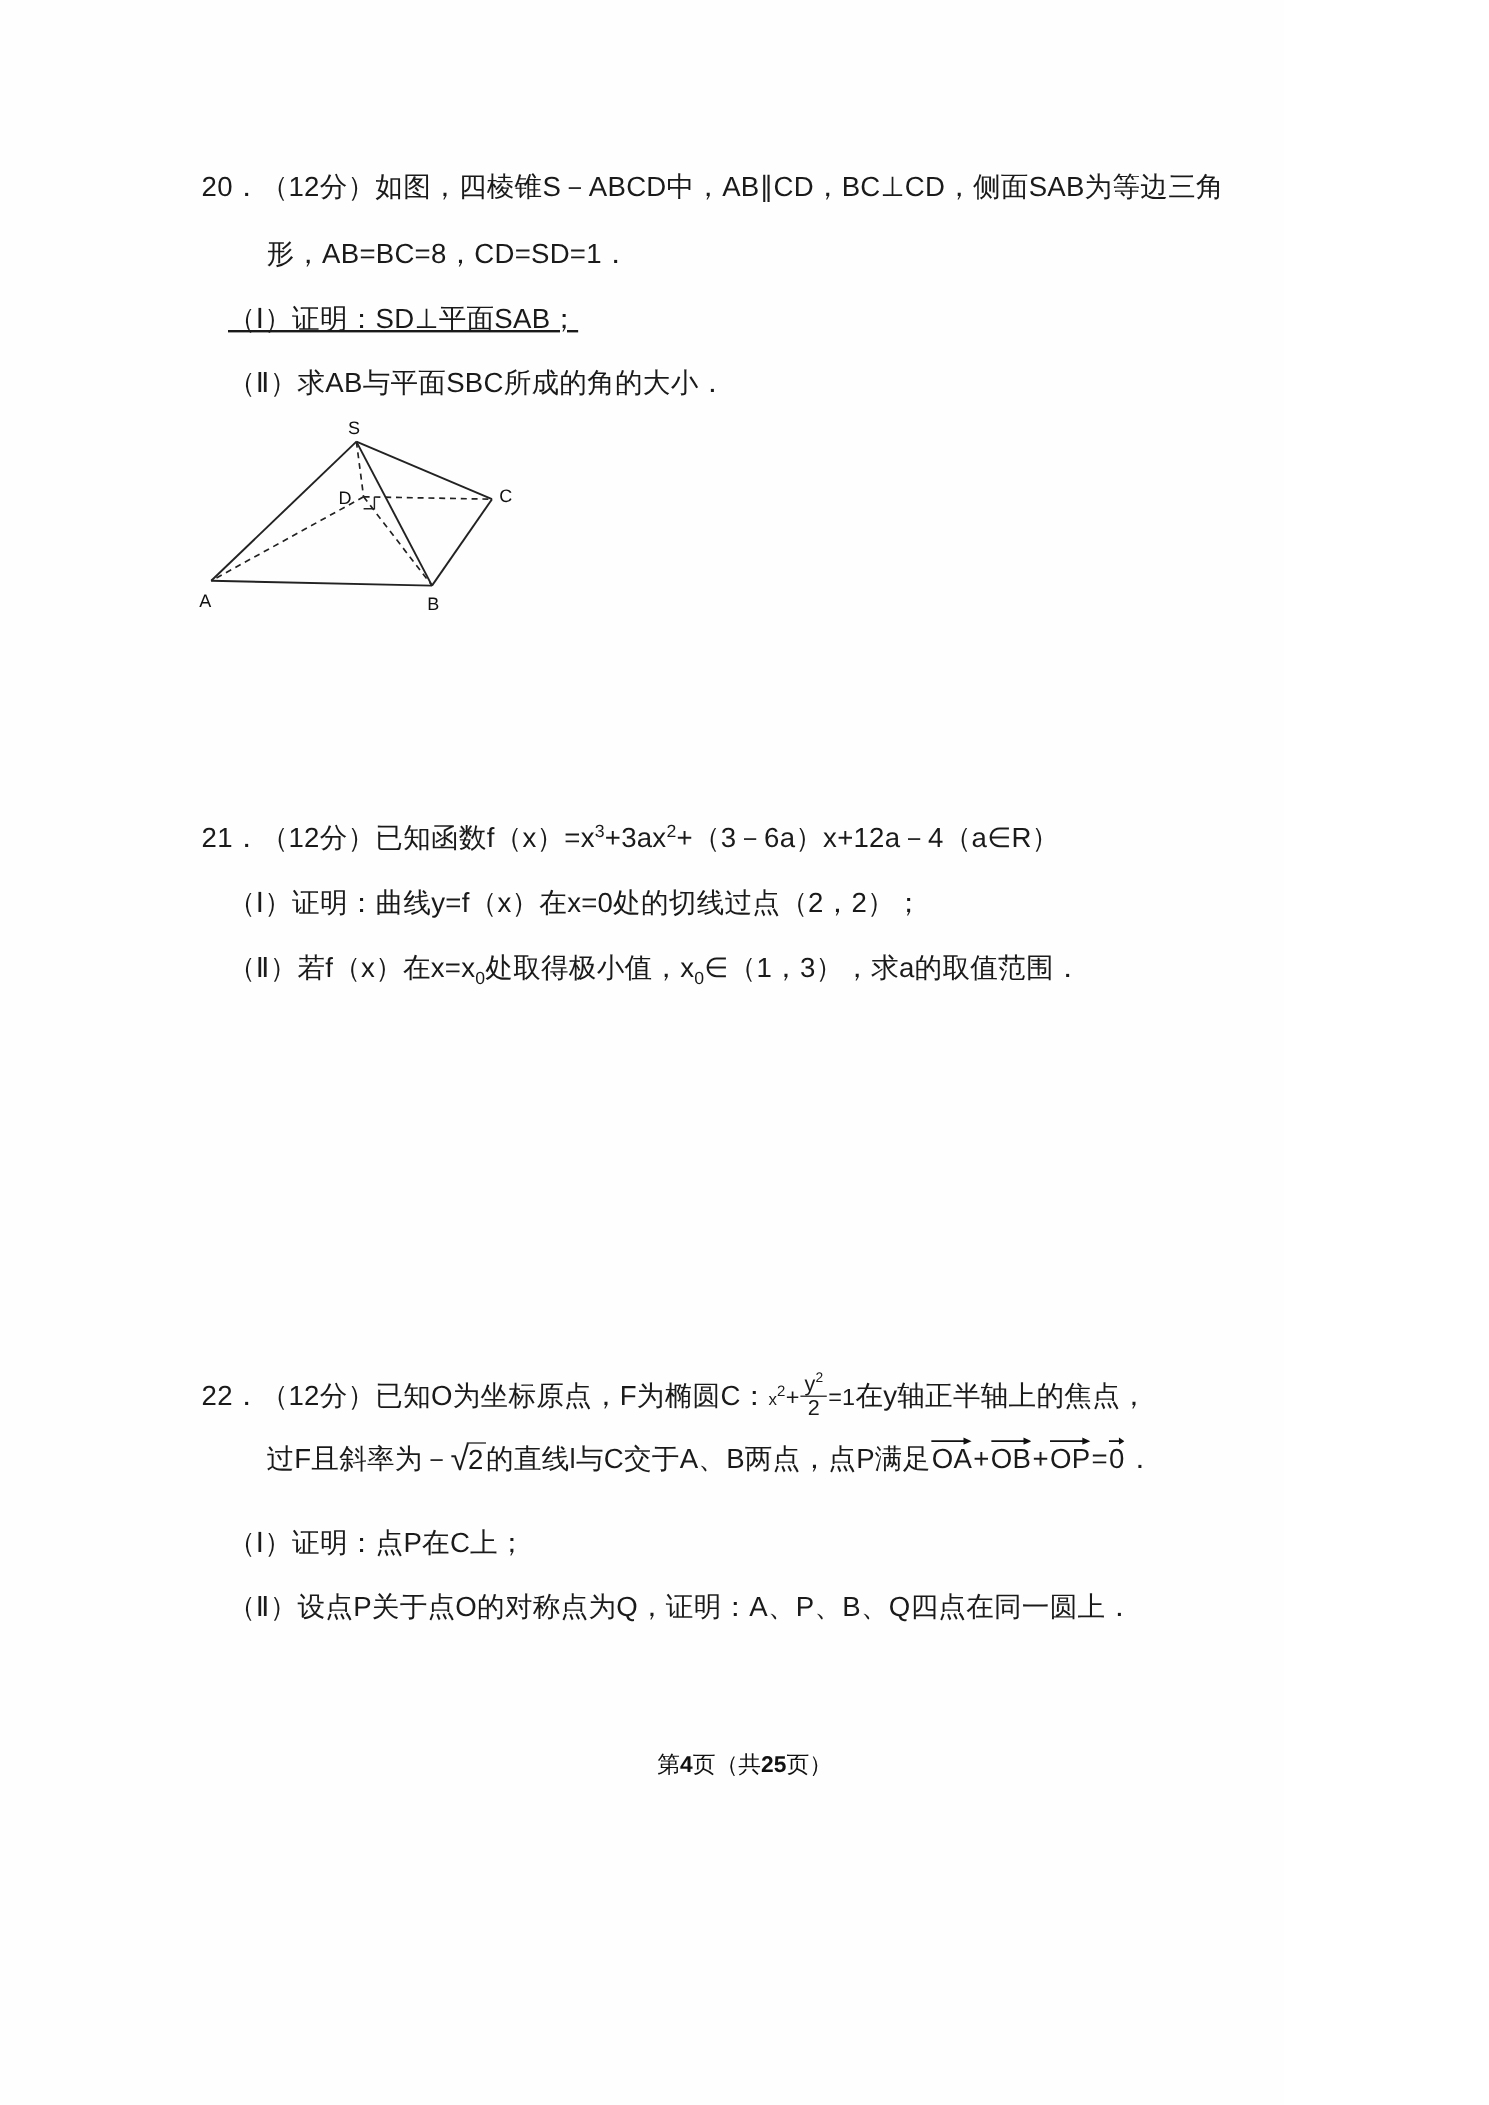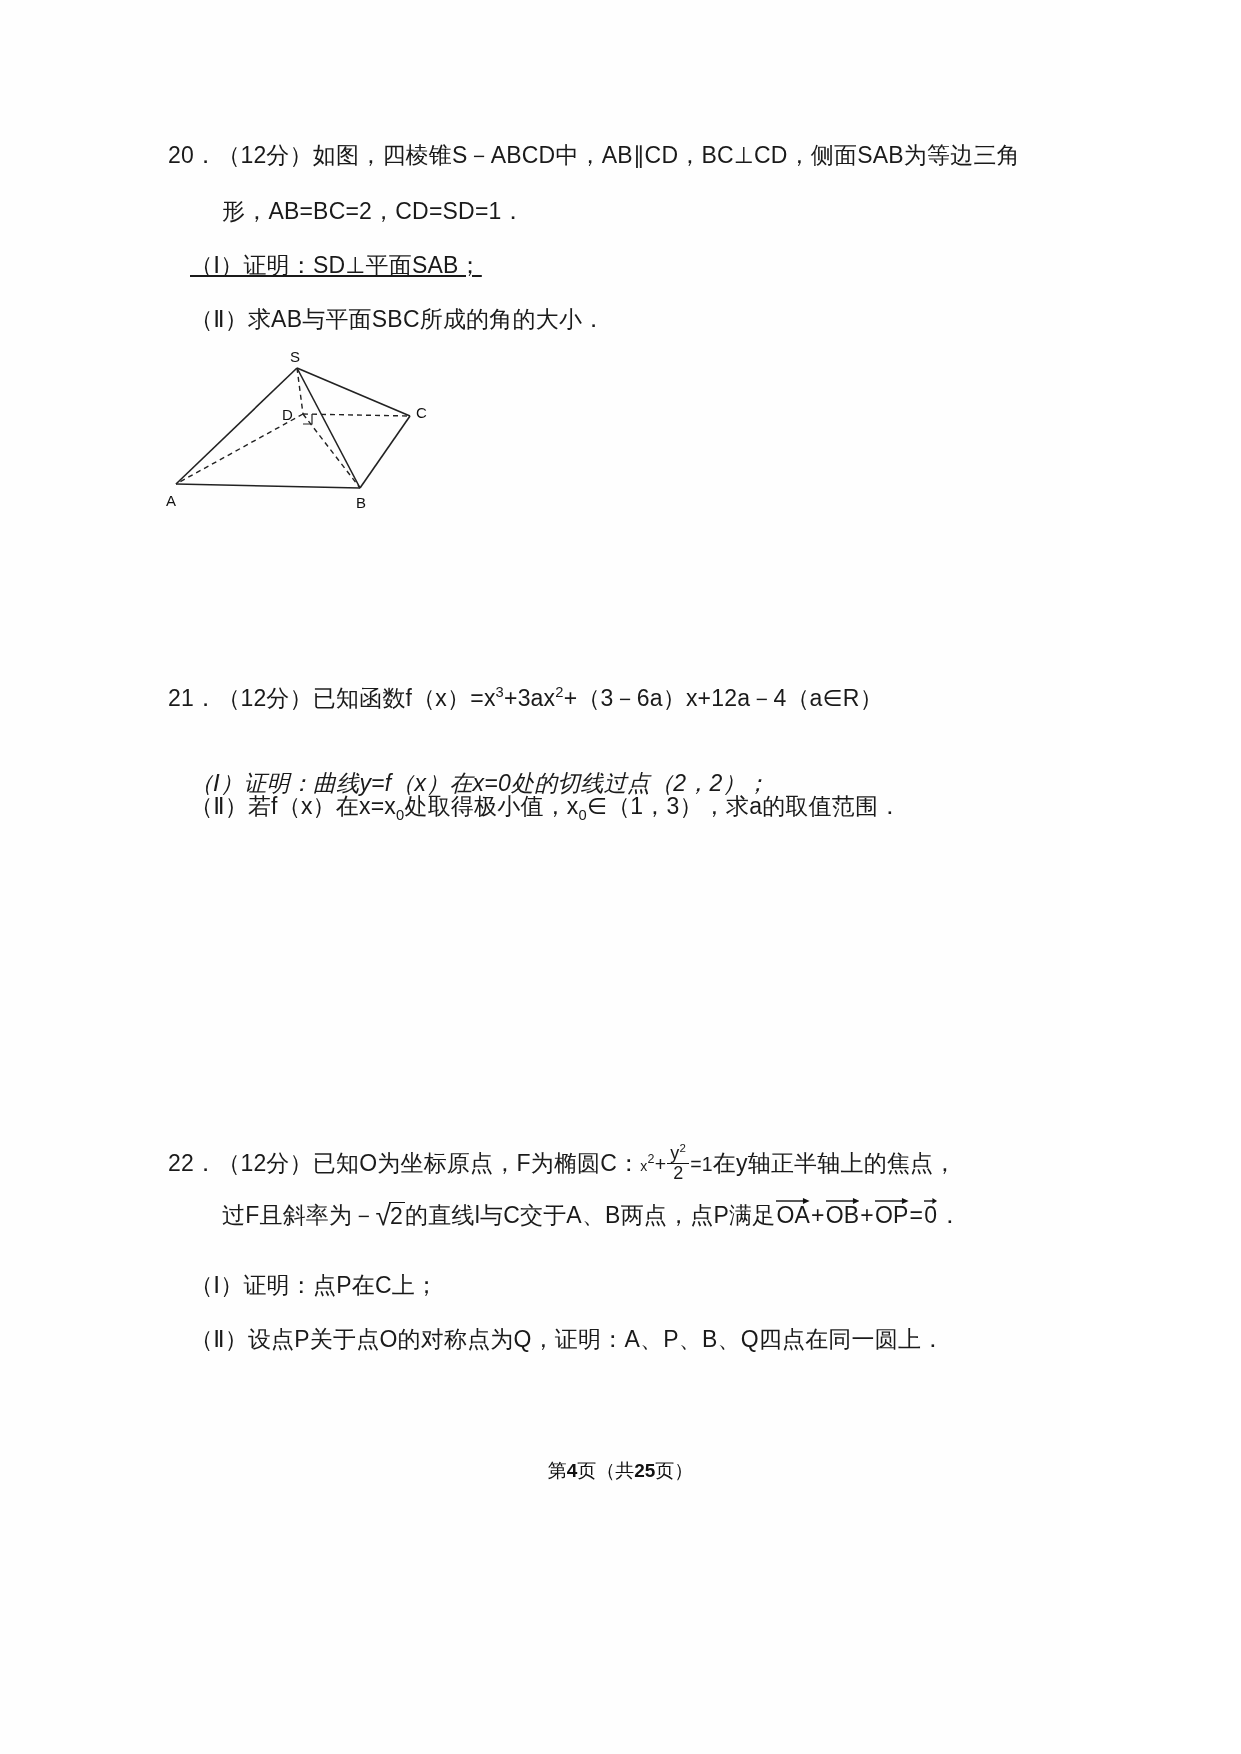--- a/index.html
+++ b/index.html
@@ -118,21 +118,21 @@
 </style>
 </head>
 <body>
 
 <div class="page">
   <div class="content">
 
     <div class="q-num-line" style="top:140px;">
       <span>20．</span><span>（12分）</span><span>如图，四棱锥S－ABCD中，AB∥CD，BC⊥CD，侧面SAB为等边三角</span>
     </div>
-    <div class="q-cont-line" style="top:196px;">形，AB=BC=2，CD=SD=1．</div>
+    <div class="q-cont-line" style="top:196px;">形，AB=BC=8，CD=SD=1．</div>
     <div class="q-sub-line" style="top:250px;text-decoration:underline;">（Ⅰ）证明：SD⊥平面SAB；</div>
     <div class="q-sub-line" style="top:304px;">（Ⅱ）求AB与平面SBC所成的角的大小．</div>
 
     <div class="diagram">
       <svg width="320" height="175" viewBox="0 0 320 175">
 
         <line x1="137" y1="20" x2="16" y2="136" stroke="#222" stroke-width="1.6"></line>
         <line x1="137" y1="20" x2="200" y2="140" stroke="#222" stroke-width="1.6"></line>
         <line x1="137" y1="20" x2="250" y2="68" stroke="#222" stroke-width="1.6"></line>
         <line x1="16" y1="136" x2="200" y2="140" stroke="#222" stroke-width="1.6"></line>
@@ -149,21 +149,21 @@
         <text x="122" y="72" font-family="Liberation Sans, sans-serif" font-size="15" fill="#111">D</text>
         <text x="256" y="70" font-family="Liberation Sans, sans-serif" font-size="15" fill="#111">C</text>
         <text x="6" y="158" font-family="Liberation Sans, sans-serif" font-size="15" fill="#111">A</text>
         <text x="196" y="160" font-family="Liberation Sans, sans-serif" font-size="15" fill="#111">B</text>
       </svg>
     </div>
 
     <div class="q-num-line" style="top:683px;">
       <span>21．</span><span>（12分）</span><span>已知函数f（x）=x</span><sup>3</sup><span>+3ax</span><sup>2</sup><span>+（3－6a）x+12a－4（a∈R）</span>
     </div>
-    <div class="q-sub-line" style="top:768px;font-style:italic;">（Ⅰ）证明：曲线y=f（x）在x=0处的切线过点（2，2）；</div>
+    <div class="q-sub-line" style="top:737px;">（Ⅰ）证明：曲线y=f（x）在x=0处的切线过点（2，2）；</div>
     <div class="q-sub-line" style="top:791px;">
       <span>（Ⅱ）若f（x）在x=x</span><sub>0</sub><span>处取得极小值，x</span><sub>0</sub><span>∈（1，3），求a的取值范围．</span>
     </div>
 
     <div class="q-num-line" style="top:1130px;margin-top:16px;">
       <span>22．</span><span>（12分）</span><span>已知O为坐标原点，F为椭圆C：</span><span style="font-size:0.85em;"><span class="small-sub-x">x</span><sup>2</sup><span>+</span><span class="frac">
             <span class="num"><span>y</span><sup>2</sup></span>
             <span class="den">2</span>
           </span><span>=1</span></span><span>在y轴正半轴上的焦点，</span>
     </div>

